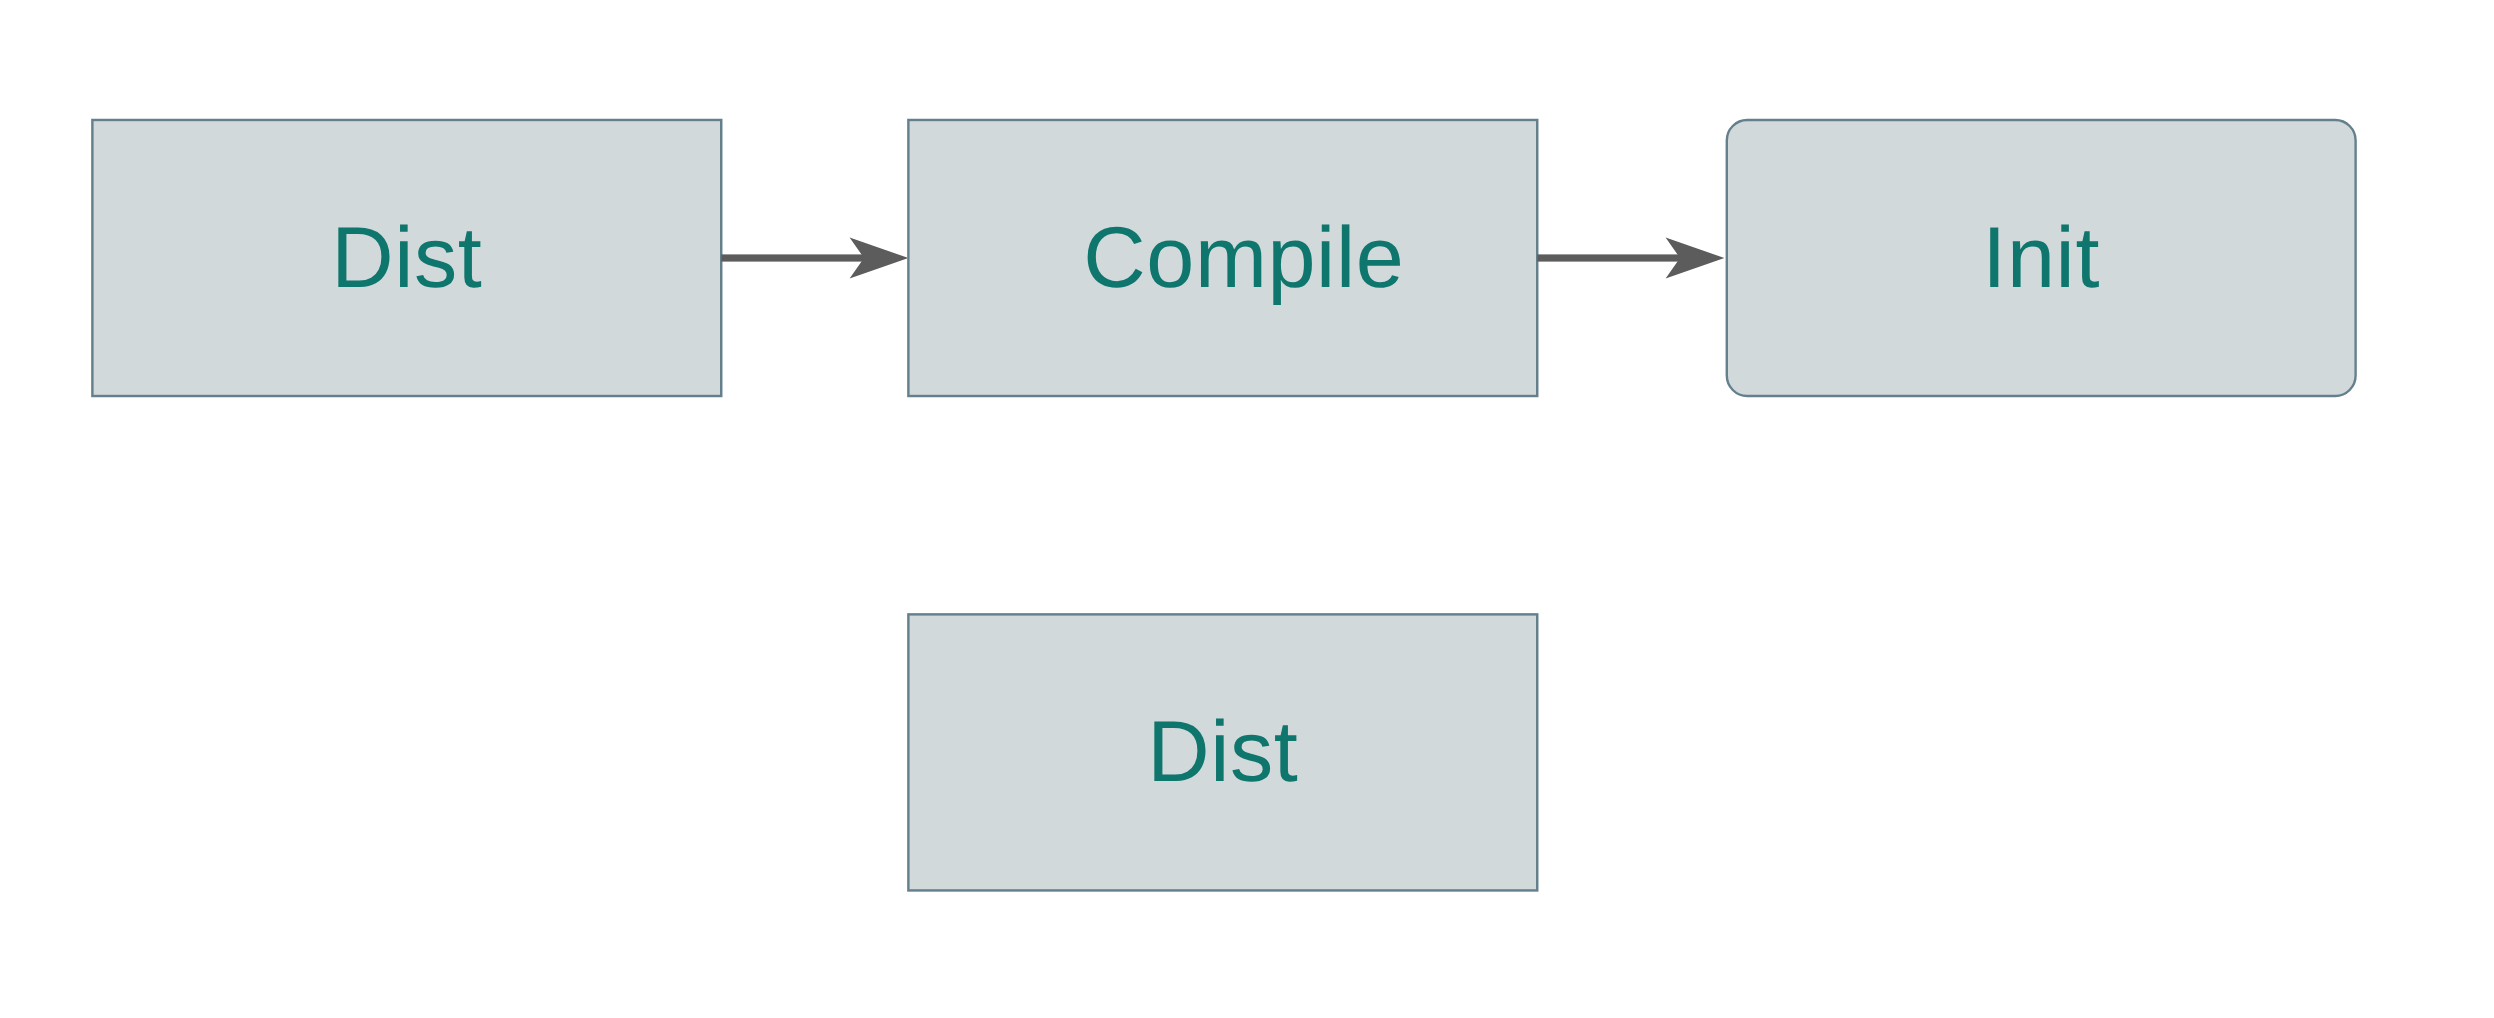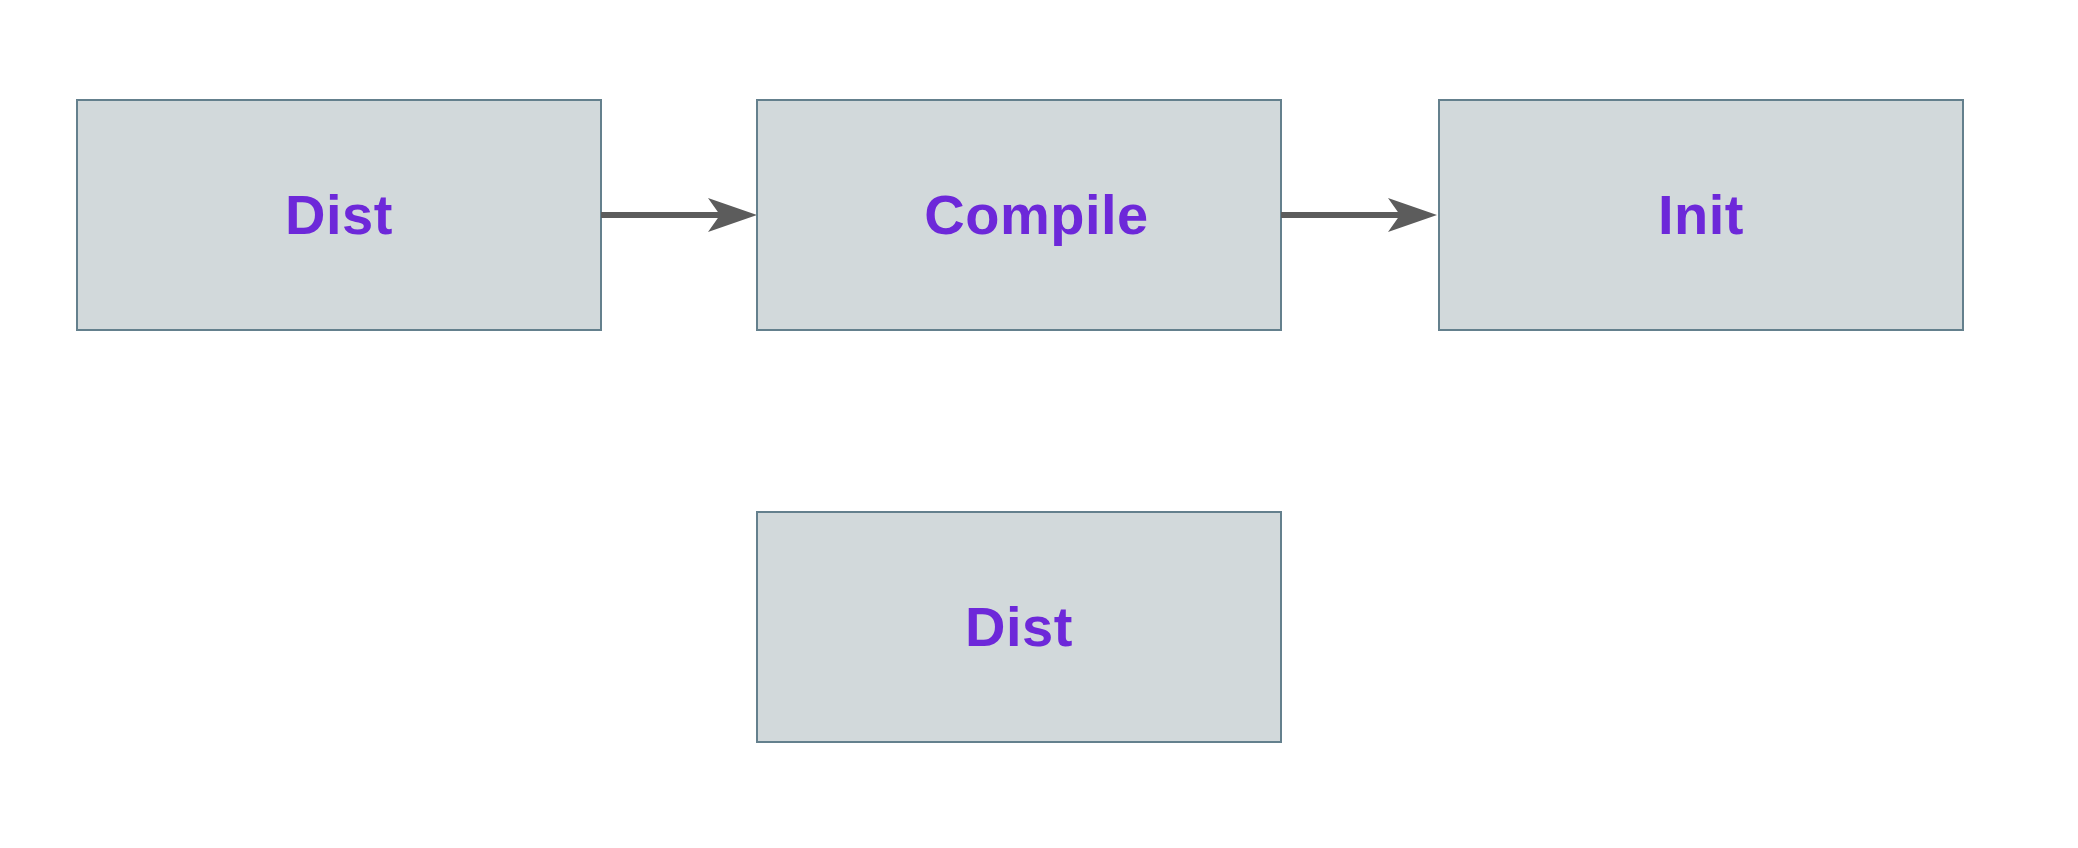--- a/index.html
+++ b/index.html
@@ -20,30 +20,29 @@
     width: 526px;
     height: 232px;
     box-sizing: border-box;
     background: #d2d9db;
     border: 2px solid #64808d;
     display: flex;
     align-items: center;
     justify-content: center;
   }
   .node .label {
-    font-size: 56px;
+    font-size: 72px;
     line-height: 1;
-    color: #6d28d9;
+    color: #0f766e;
     letter-spacing: 0.5px;
     white-space: nowrap;
-    font-weight: bold;
   }
   #node-dist    { left: 76px;   top: 99px;  }
   #node-compile { left: 756px;  top: 99px; padding-left: 35px;  }
-  #node-init    { left: 1438px; top: 99px;  }
+  #node-init    { left: 1438px; top: 99px; border-radius: 18px;  }
   #node-clean   { left: 756px;  top: 511px; }
   .edge {
     position: absolute;
     top: 197px;
     width: 156px;
     height: 36px;
   }
   #edge-1 { left: 601px;  }
   #edge-2 { left: 1281px; }
 </style>

